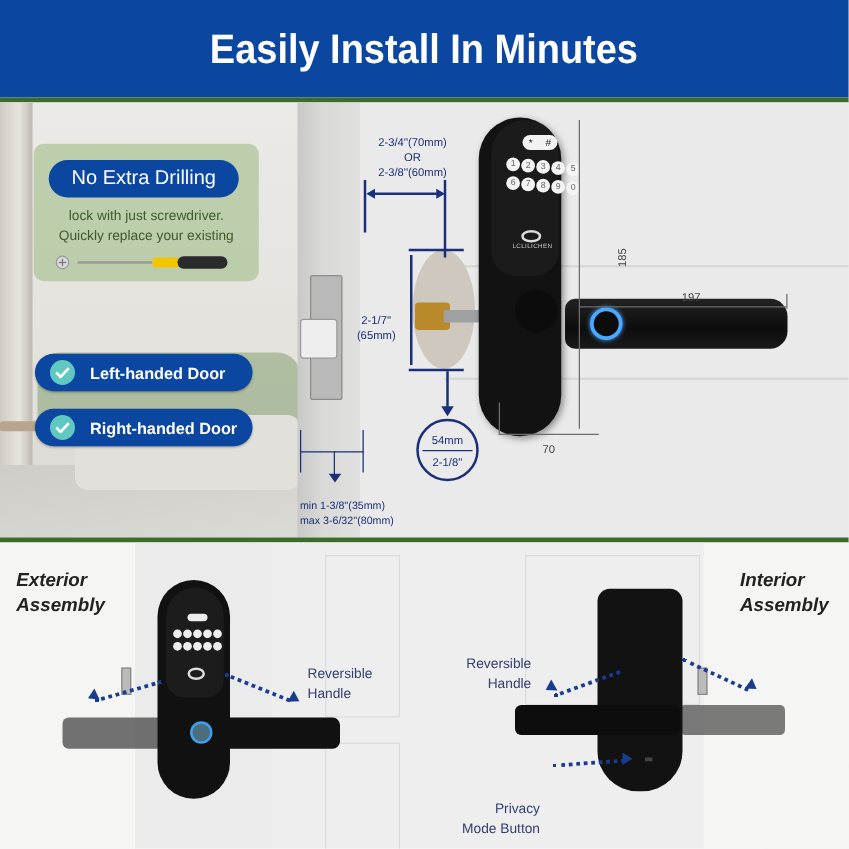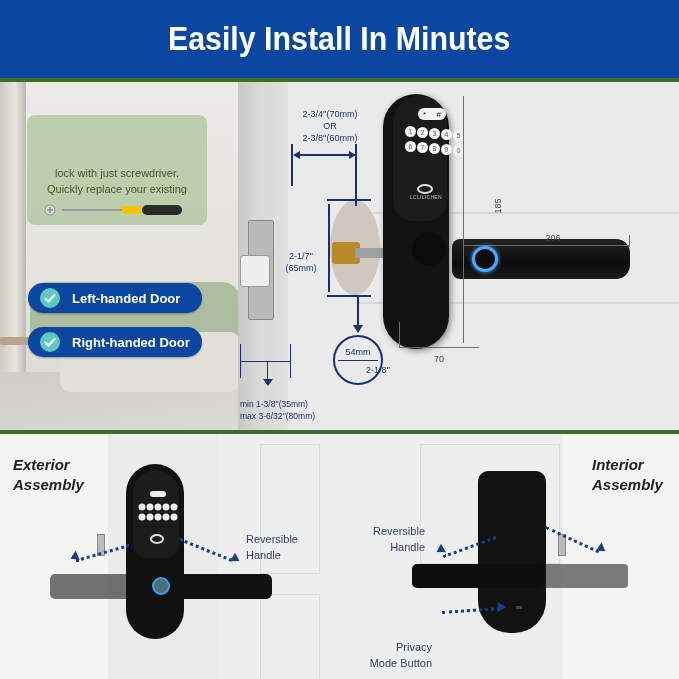--- a/index.html
+++ b/index.html
@@ -84,20 +84,21 @@
 
 <div class="top">
   <div class="room-wall"></div>
   <div class="curtain"></div>
   <div class="sofa-back"></div>
   <div class="floor"></div>
   <div class="sofa-seat"></div>
   <div class="table"></div>
 
   <div class="green-card"></div>
+  <div class="pill-title">No Extra Drilling</div>
   <div class="card-sub">
     <div>lock with just  screwdriver.</div>
     <div>Quickly replace your existing</div>
   </div>
   <svg class="screwdriver" viewBox="0 0 140 12">
     <circle cx="6" cy="6" r="5" fill="#d8d8d8" stroke="#999" stroke-width="1"></circle>
     <line x1="3" y1="6" x2="9" y2="6" stroke="#777" stroke-width="1"></line>
     <line x1="6" y1="3" x2="6" y2="9" stroke="#777" stroke-width="1"></line>
     <rect x="18" y="5" width="60" height="2" fill="#9a9a9a"></rect>
     <rect x="78" y="2" width="22" height="8" rx="3" fill="#f2c500"></rect>
@@ -148,21 +149,21 @@
   <div class="dim-text" style="left:276px; top:168px; width:50px;">
     <div>2-1/7''</div>
     <div>(65mm)</div>
   </div>
 
   <div class="dim-line" style="left:357px; top:215px; width:2px; height:30px;"></div>
   <div class="arrowhead" style="left:353px; top:243px; border-left:5px solid transparent; border-right:5px solid transparent; border-top:8px solid #1a2f7a;"></div>
   <div style="position:absolute; left:333px; top:253px; width:50px; height:50px; border:2px solid #1a2f7a; border-radius:50%;"></div>
   <div class="dim-text" style="left:333px; top:264px; width:50px;">54mm</div>
   <div class="dim-line" style="left:338px; top:278px; width:40px; height:1px;"></div>
-  <div class="dim-text" style="left:353px; top:282px; width:50px;">2-1/8''</div>
+  <div class="dim-text" style="left:333px; top:282px; width:50px;">2-1/8''</div>
 
   <div class="dim-line" style="left:240px; top:262px; width:1px; height:34px;"></div>
   <div class="dim-line" style="left:290px; top:262px; width:1px; height:34px;"></div>
   <div class="dim-line" style="left:240px; top:279px; width:51px; height:1px;"></div>
   <div class="dim-line" style="left:267px; top:279px; width:1px; height:20px;"></div>
   <div class="arrowhead" style="left:263px; top:297px; border-left:5px solid transparent; border-right:5px solid transparent; border-top:7px solid #1a2f7a;"></div>
   <div class="dim-text" style="left:240px; top:316px; width:100px; text-align:left; font-size:8.5px;">
     <div>min 1-3/8''(35mm)</div>
     <div>max 3-6/32''(80mm)</div>
   </div>
@@ -190,21 +191,21 @@
     <div class="logo-text">LCLILICHEN</div>
   </div>
   <div class="rose"></div>
   <div class="handle"></div>
   <div class="fp-ring"></div>
 
   <div class="dim-thin" style="left:463px; top:14px; width:1px; height:247px;"></div>
   <div class="dim-text" style="left:488px; top:118px; color:#444; transform:rotate(-90deg); width:20px;">185</div>
   <div class="dim-thin" style="left:463px; top:163px; width:166px; height:1px;"></div>
   <div class="dim-thin" style="left:629px; top:153px; width:1px; height:12px;"></div>
-  <div class="dim-text" style="left:538px; top:150px; width:30px; color:#444;">206</div>
+  <div class="dim-text" style="left:538px; top:150px; width:30px; color:#444;">197</div>
   <div class="dim-thin" style="left:399px; top:265px; width:80px; height:1px;"></div>
   <div class="dim-thin" style="left:399px; top:240px; width:1px; height:26px;"></div>
   <div class="dim-text" style="left:424px; top:271px; width:30px; color:#444;">70</div>
 </div>
 
 <div class="green-line" style="top:430px;"></div>
 
 <div class="bottom">
   <div class="door-b"></div>
   <div class="door-b2"></div>

